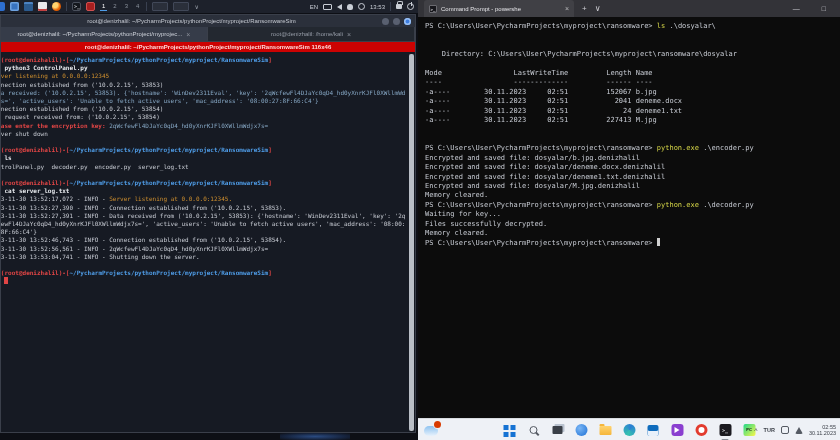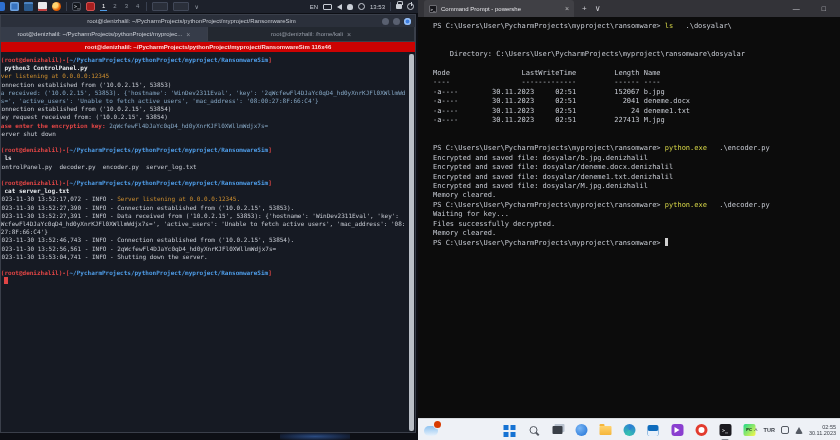--- a/index.html
+++ b/index.html
@@ -55,21 +55,21 @@
   #kterm { position:absolute; left:-11px; top:3px; right:6px;
      font:6px/8.2px "DejaVu Sans Mono","Liberation Mono",monospace; color:#c8ccd4; }
   .t-line { white-space:pre-wrap; word-break:break-all; min-height:8px; }
   #kscroll { position:absolute; top:39px; right:1px; bottom:1px; width:5px; background:#262b33; }
   #kscroll .thumb { position:absolute; top:0; bottom:0; left:0; width:5px; background:#b9bec6; border-radius:2px; }
   #kali-desktop-strip { position:absolute; left:0; top:433px; width:418px; height:7px; background:#0d0f15; }
   #wallpaper-glow { position:absolute; left:280px; top:0; width:70px; height:7px;
      background:radial-gradient(ellipse at center, #2a4a80 0%, #16243f 60%, transparent 100%); }
 
   
-  .w   { color:#c8ccd4;margin-left:8px; }
+  .w   { color:#c8ccd4; }
   .wb  { color:#e8ebef; font-weight:bold; }
   .red { color:#e04545; font-weight:bold; }
   .redb{ color:#e04545; font-weight:bold; }
   .blue{ color:#4f9de8; font-weight:bold; }
   .org { color:#cf8f2e; }
   .cyn { color:#86a7c4; }
   .yel { color:#d8d848; }
   .cursor-block { background:#e04545; color:#e04545; }
   .cursor-bar { display:inline-block; width:3px; height:8px; background:#d0d0d0; vertical-align:-1px; }
 

